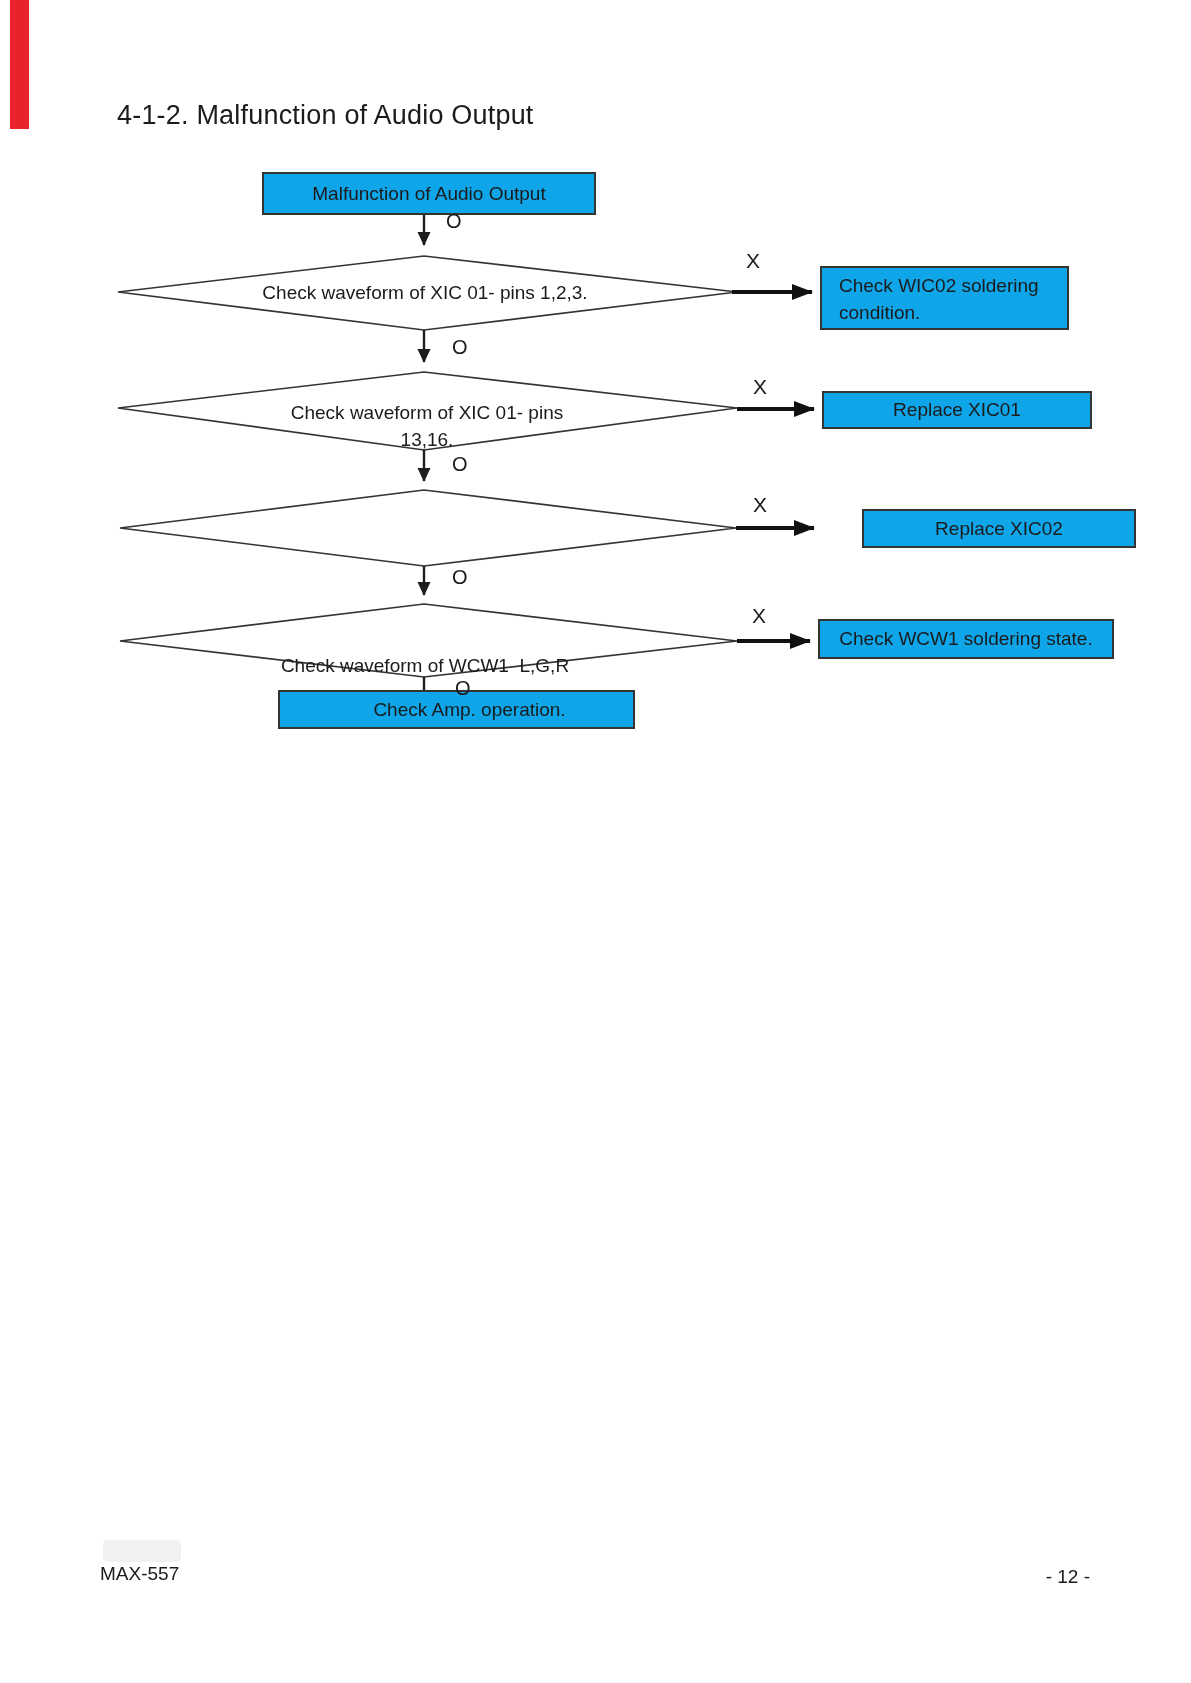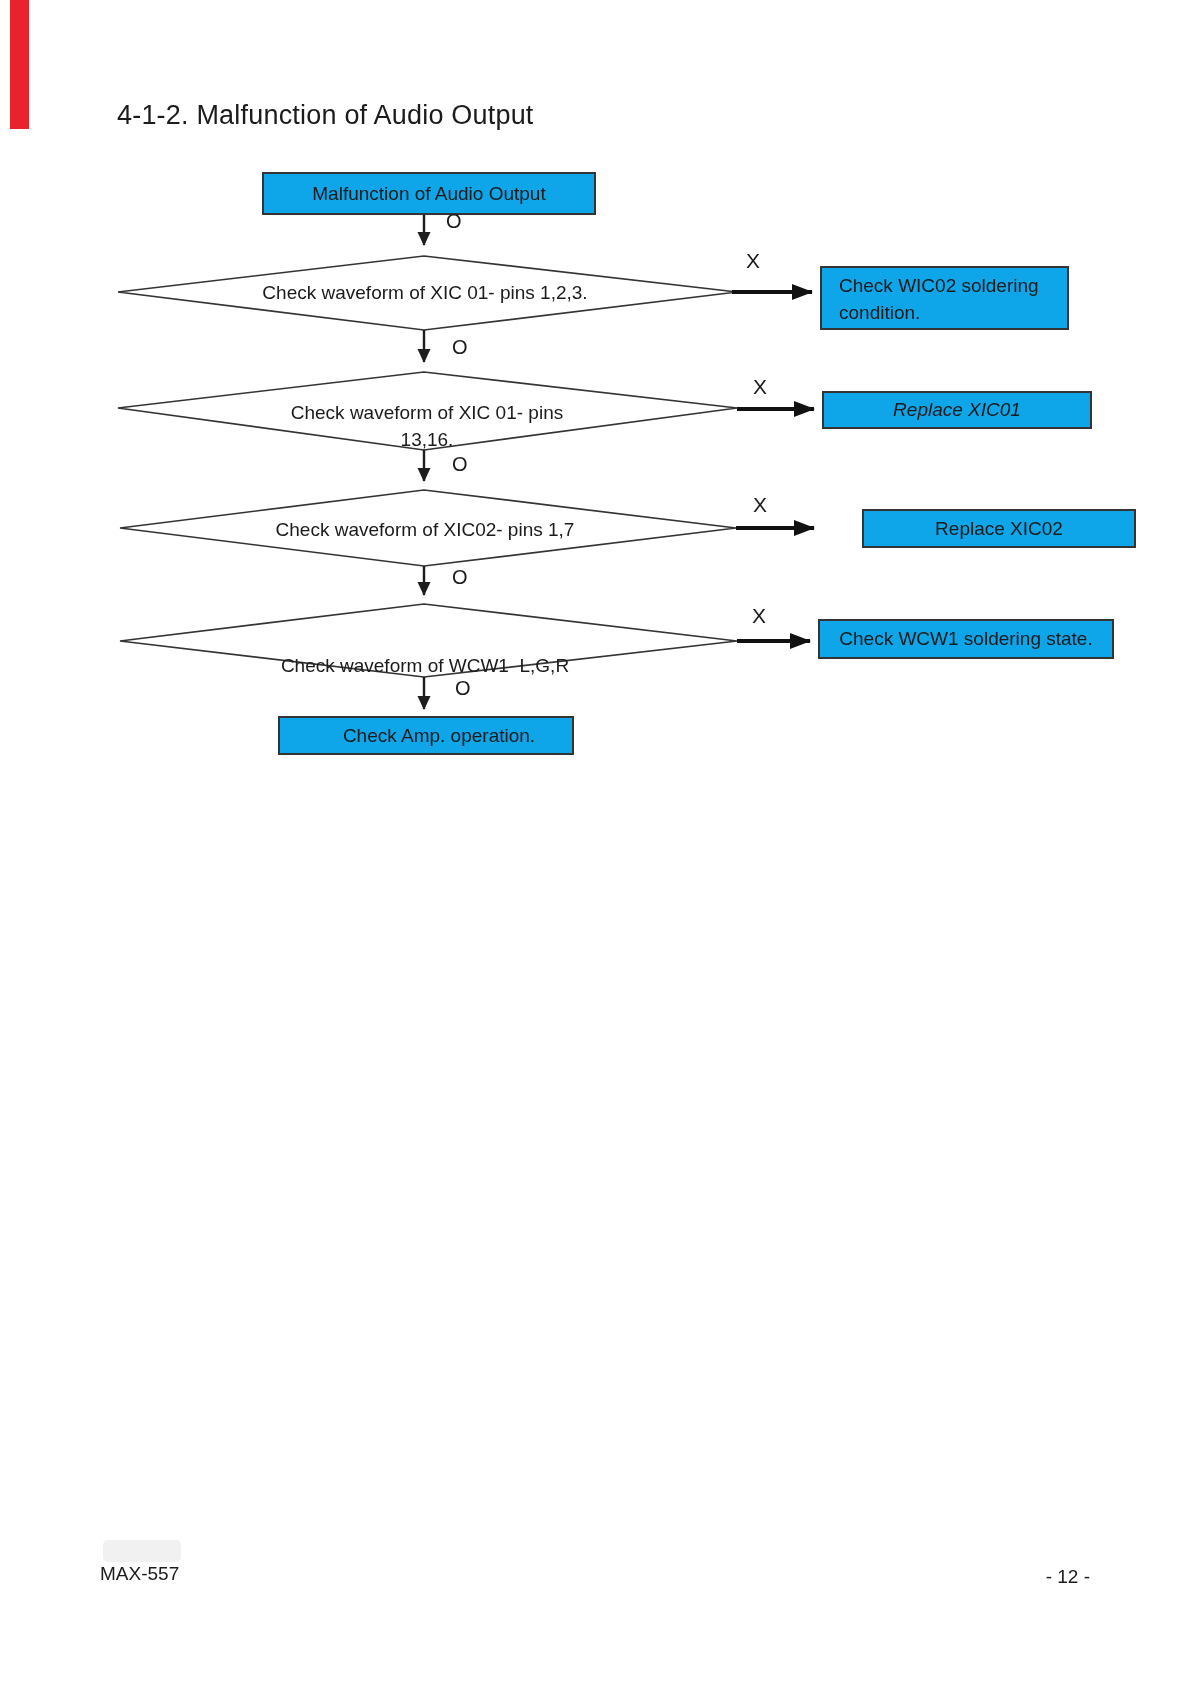--- a/index.html
+++ b/index.html
@@ -23,24 +23,24 @@
   }
   .connectors{position:absolute;left:0;top:0;pointer-events:none;}
   .node{
     position:absolute;
     border:2px solid #343434;
     background:#0ea5e9;
     font-size:19px;
     text-align:center;
   }
   .node.start{left:262px;top:172px;width:334px;height:43px;line-height:39px;}
-  .node.end{left:278px;top:716px;width:296px;height:39px;line-height:35px;padding-left:26px;}
+  .node.end{left:278px;top:690px;width:357px;height:39px;line-height:35px;padding-left:26px;}
   .node.action{}
   .action-1{left:820px;top:266px;width:249px;height:64px;text-align:left;padding:4px 8px 0 17px;line-height:27px;}
-  .action-2{left:822px;top:391px;width:270px;height:38px;line-height:34px;font-style:italic;}
+  .action-2{left:822px;top:391px;width:270px;height:38px;line-height:34px;}
   .action-3{left:862px;top:509px;width:274px;height:39px;line-height:35px;}
   .action-4{left:818px;top:619px;width:296px;height:40px;line-height:36px;}
   .decision-text{
     position:absolute;
     font-size:19px;line-height:27px;
     text-align:center;
     white-space:pre-wrap;
   }
   .dt-1{left:175px;top:279px;width:500px;}
   .dt-2{left:277px;top:383px;width:300px;margin-top:16px;}
@@ -107,21 +107,20 @@
     <line x1="737" y1="409" x2="814" y2="409" stroke="#111111" stroke-width="4" marker-end="url(#mh)"></line>
     <line x1="736" y1="528" x2="814" y2="528" stroke="#111111" stroke-width="4" marker-end="url(#mh)"></line>
     <line x1="737" y1="641" x2="810" y2="641" stroke="#111111" stroke-width="4" marker-end="url(#mh)"></line>
   </svg>
 
   <div class="node start">Malfunction of Audio Output</div>
   <div class="node end">Check Amp. operation.</div>
 
   <div class="decision-text dt-1">Check waveform of XIC 01- pins 1,2,3.</div>
   <div class="decision-text dt-2">Check waveform of XIC 01- pins 13,16.</div>
-  <div class="decision-text dt-3">Check waveform of XIC02- pins 1,7</div>
   <div class="decision-text dt-4">Check waveform of WCW1  L,G,R</div>
 
   <span class="branch-label o-1">O</span>
   <span class="branch-label o-2">O</span>
   <span class="branch-label o-3">O</span>
   <span class="branch-label o-4">O</span>
   <span class="branch-label o-5">O</span>
 
   <span class="branch-label x-1">X</span>
   <span class="branch-label x-2">X</span>

